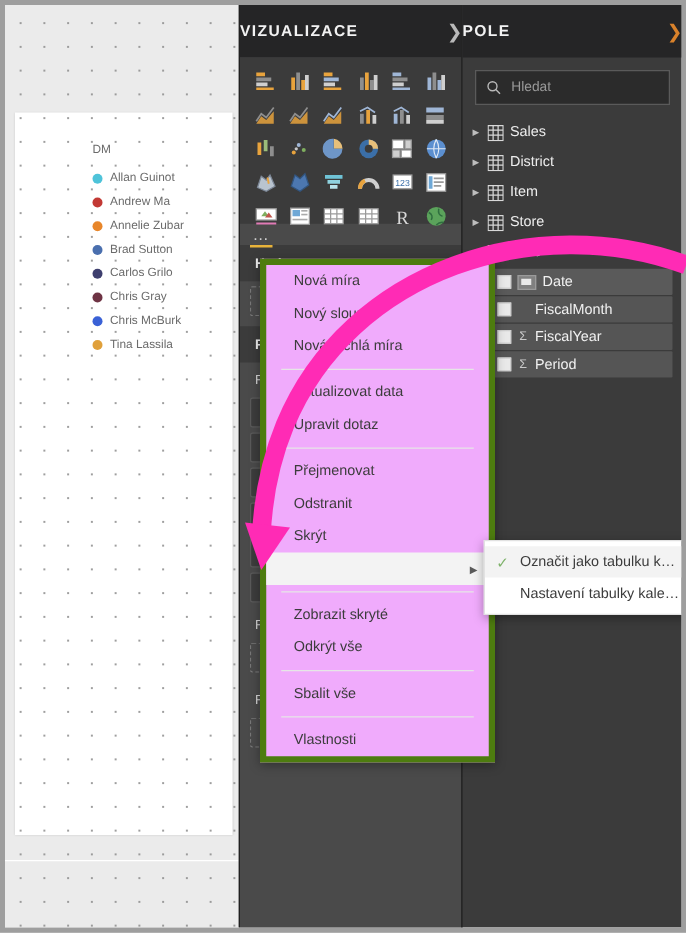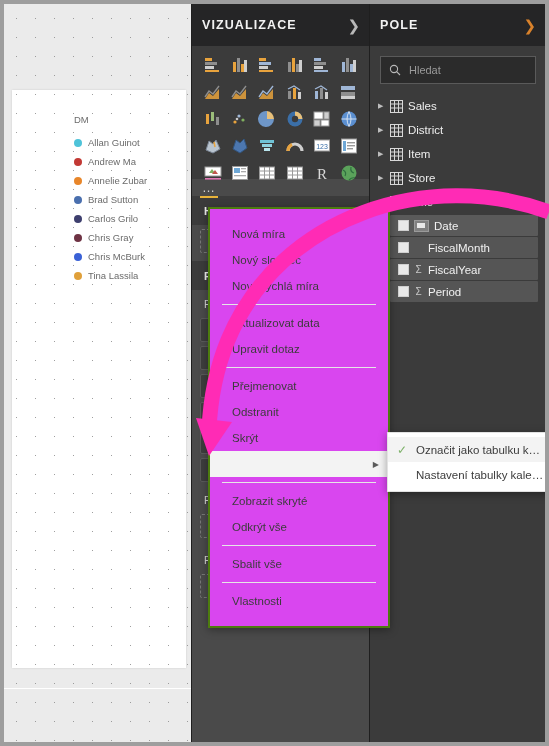--- a/index.html
+++ b/index.html
@@ -45,21 +45,21 @@
   .chart2{position:absolute;left:8px;top:415px;width:174px;height:230px;}
   .c2-grid{position:absolute;left:0;top:0;width:174px;height:185px;}
   .c2-grid .h{position:absolute;left:0;width:174px;height:1px;background:#ededed;}
   .c2-grid .v{position:absolute;top:0;width:1px;height:185px;background:#ededed;}
   .bubble{position:absolute;border-radius:50%;}
   .b-label{position:absolute;font-size:9px;color:#6b6b6b;white-space:nowrap;}
   .x-tick{position:absolute;top:190px;font-size:9px;color:#777;}
 
   
   .vizpanel{position:absolute;left:187px;top:0;width:178px;height:738px;background:#4a4a4a;border-left:1px solid #1f1f1f;}
-  .panel-head{height:42px;background:#252526;display:flex;align-items:center;justify-content:space-between;padding:0 10px;box-sizing:border-box;}
+  .panel-head{height:42px;background:#252526;display:flex;align-items:center;justify-content:space-between;padding:0 0;box-sizing:border-box;}
   .panel-title{color:#f2f2f2;font-size:12.5px;font-weight:bold;letter-spacing:1.1px;}
   .chev{color:#b9b9b9;font-size:15px;line-height:1;}
   .chev.orange{color:#d9822b;}
 
   .vizgrid{position:absolute;left:0;top:42px;width:178px;height:133px;background:#3b3b3b;padding:6px 8px 0 8px;box-sizing:border-box;
            display:grid;grid-template-columns:repeat(6,1fr);grid-auto-rows:25px;gap:2px;}
   .vicon{display:flex;align-items:center;justify-content:center;border-radius:2px;}
   .vicon svg{display:block;}
   .moredots{position:absolute;left:10px;top:176px;color:#cfcfcf;font-size:13px;letter-spacing:2px;}
 
@@ -80,22 +80,22 @@
   .f-ico{width:18px;display:flex;align-items:center;}
   .f-sub{display:flex;align-items:center;height:21px;margin:1px 8px 1px 20px;background:#555555;border-radius:1px;padding-left:8px;color:#f1f1f1;font-size:11.5px;}
   .f-sub.first{background:#5a5a5a;}
   .chk{width:9px;height:9px;background:#e9e9e9;border:1px solid #cfcfcf;margin-right:5px;flex:0 0 auto;}
   .sigma{color:#c9c9c9;font-size:10px;margin-right:5px;width:9px;text-align:center;}
   .dateico{width:13px;height:10px;background:#808080;border:1px solid #9a9a9a;margin-right:5px;position:relative;flex:0 0 auto;}
   .dateico:after{content:"";position:absolute;left:2px;top:2px;width:8px;height:5px;background:#e9e9e9;}
   .spacer9{width:14px;flex:0 0 auto;}
 
   
-  .ctxmenu{position:absolute;left:204px;top:203px;width:178px;background:#d946ef;
-           box-shadow:0 2px 8px rgba(0,0,0,.35);border:2px solid #4d7c0f;padding:12px 0;z-index:40;}
+  .ctxmenu{position:absolute;left:204px;top:203px;width:178px;background:#f0abfc;
+           box-shadow:0 2px 8px rgba(0,0,0,.35);border:5px solid #4d7c0f;padding:0 0;z-index:40;}
   .mi{height:26px;display:flex;align-items:center;padding:0 10px 0 22px;font-size:11.5px;color:#3c3c3c;position:relative;}
   .mi.hl{background:#f3f3f3;}
   .mi .sub-arrow{position:absolute;right:9px;color:#5a5a5a;font-size:8px;}
   .msep{height:1px;background:#e6e6e6;margin:5px 12px;}
 
   .submenu{position:absolute;left:383px;top:428px;width:166px;background:#ffffff;
            box-shadow:0 2px 8px rgba(0,0,0,.35);border:1px solid #e2e2e2;padding:4px 0;z-index:50;}
   .smi{height:25px;display:flex;align-items:center;padding:0 10px 0 28px;font-size:11.5px;color:#3c3c3c;position:relative;}
   .smi.checked{background:#f3f3f3;}
   .smi .tick{position:absolute;left:9px;color:#7fb36b;font-size:12px;}

